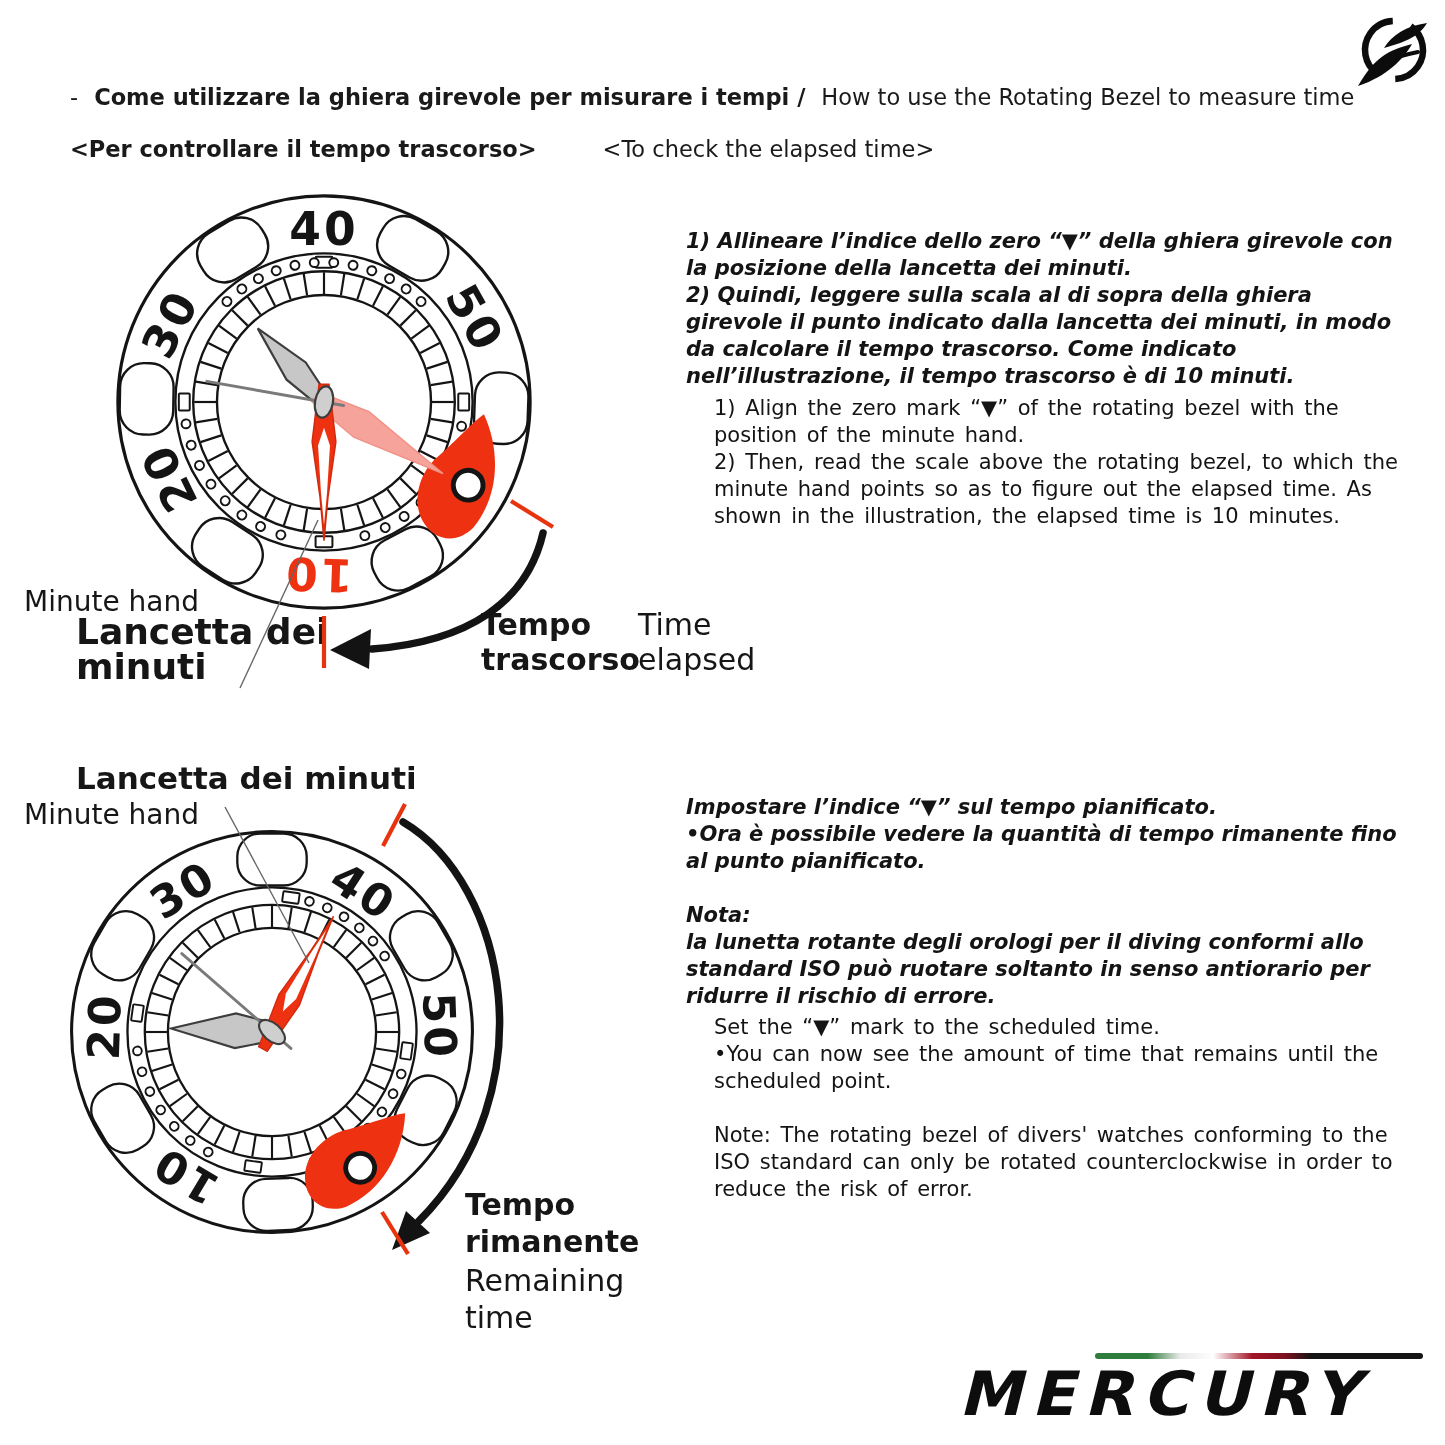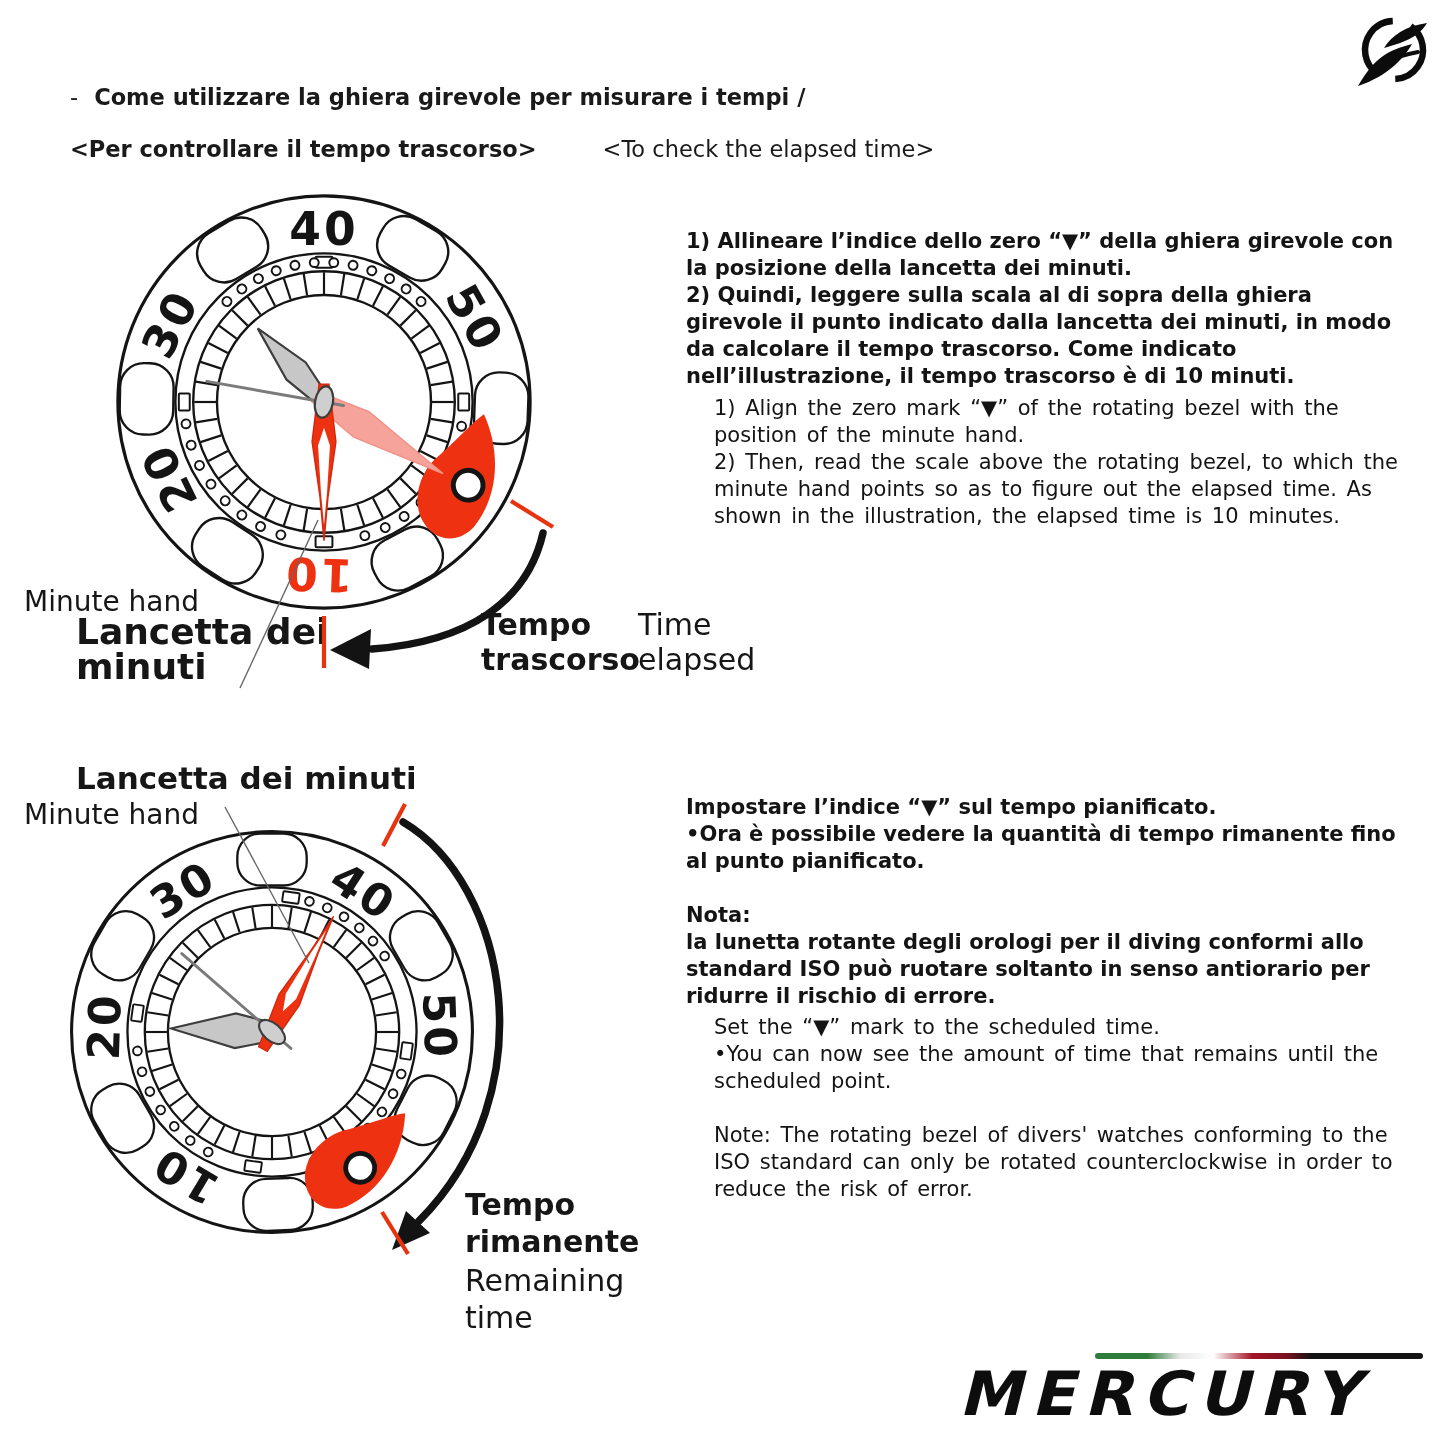--- a/index.html
+++ b/index.html
@@ -3,21 +3,21 @@
 <meta charset="utf-8">
 <style>
   html,body{margin:0;padding:0;background:#ffffff;}
   .page{position:relative;width:1445px;height:1445px;background:#fff;overflow:hidden;
         font-family:"DejaVu Sans","Liberation Sans",sans-serif;color:#1a1a1a;}
   .abs{position:absolute;}
   .b{font-weight:700;}
   .row{display:flex;align-items:baseline;}
   .hdr{font-size:22.5px;}
   .para{font-size:21px;line-height:27px;width:716px;white-space:pre-line;color:#141414;}
-  .para.it{font-weight:700;}
+  .para.it{font-weight:700;font-style:italic;}
   .para.en{word-spacing:3px;margin-left:28px;}
   .lbl{white-space:pre-line;color:#161616;}
   
   .case{fill:#ffffff;stroke:#141414;stroke-width:3.2;}
   .ring{fill:none;stroke:#141414;stroke-width:2.4;}
   .pad{fill:#ffffff;stroke:#141414;stroke-width:2.4;}
   .num{font-family:"DejaVu Sans",sans-serif;font-weight:700;font-size:46px;
        text-anchor:middle;fill:#141414;letter-spacing:3px;}
   .num.red{fill:#ee3110;}
   .wing{fill:#ee3110;}
@@ -52,20 +52,21 @@
   <svg class="abs" style="left:1352px;top:8px" width="84" height="84" viewBox="-42 -42 84 84">
     <circle r="29" fill="none" stroke="#0c0c0c" stroke-width="6.5" stroke-dasharray="72 19 72 19" transform="rotate(-55)"></circle>
     <path fill="#0c0c0c" d="M -36 36 C -20 8 -6 0 18 -6 C 10 8 -6 26 -36 36 Z"></path>
     <path fill="#0c0c0c" d="M 33 -27 C 12 -24 -2 -15 -10 -2 C 8 -7 24 -12 33 -27 Z"></path>
     <path fill="none" stroke="#0c0c0c" stroke-width="4" stroke-linecap="round" d="M -10 12 C 4 6 14 4 24 2"></path>
   </svg>
 
   <div class="abs row hdr" style="left:70px;top:84px;gap:16px">
     <span>-</span>
     <span class="b">Come utilizzare la ghiera girevole per misurare i tempi /</span>
+    <span>How to use the Rotating Bezel to measure time</span>
   </div>
 
   <div class="abs row hdr" style="left:70px;top:136px;gap:66px">
     <span class="b">&lt;Per controllare il tempo trascorso&gt;</span>
     <span>&lt;To check the elapsed time&gt;</span>
   </div>
 
   <svg class="abs" style="left:106px;top:184px" width="436" height="436" viewBox="-220 -220 440 440">
     <circle class="case" r="208"></circle>
     <g>

